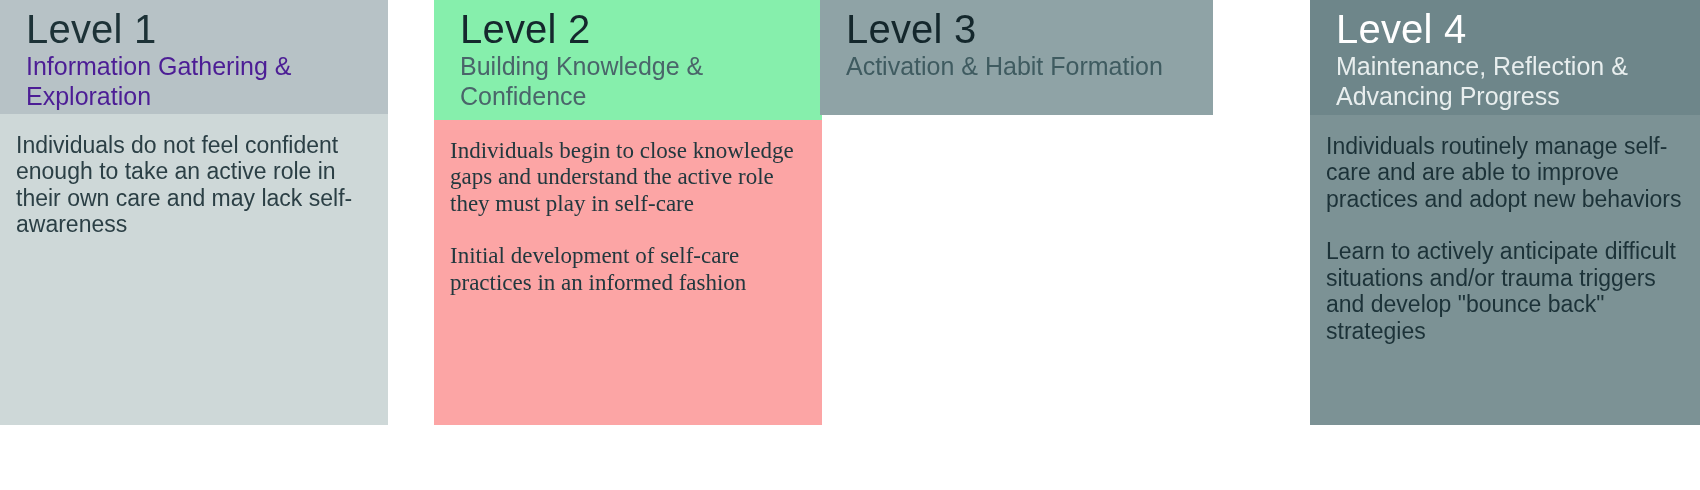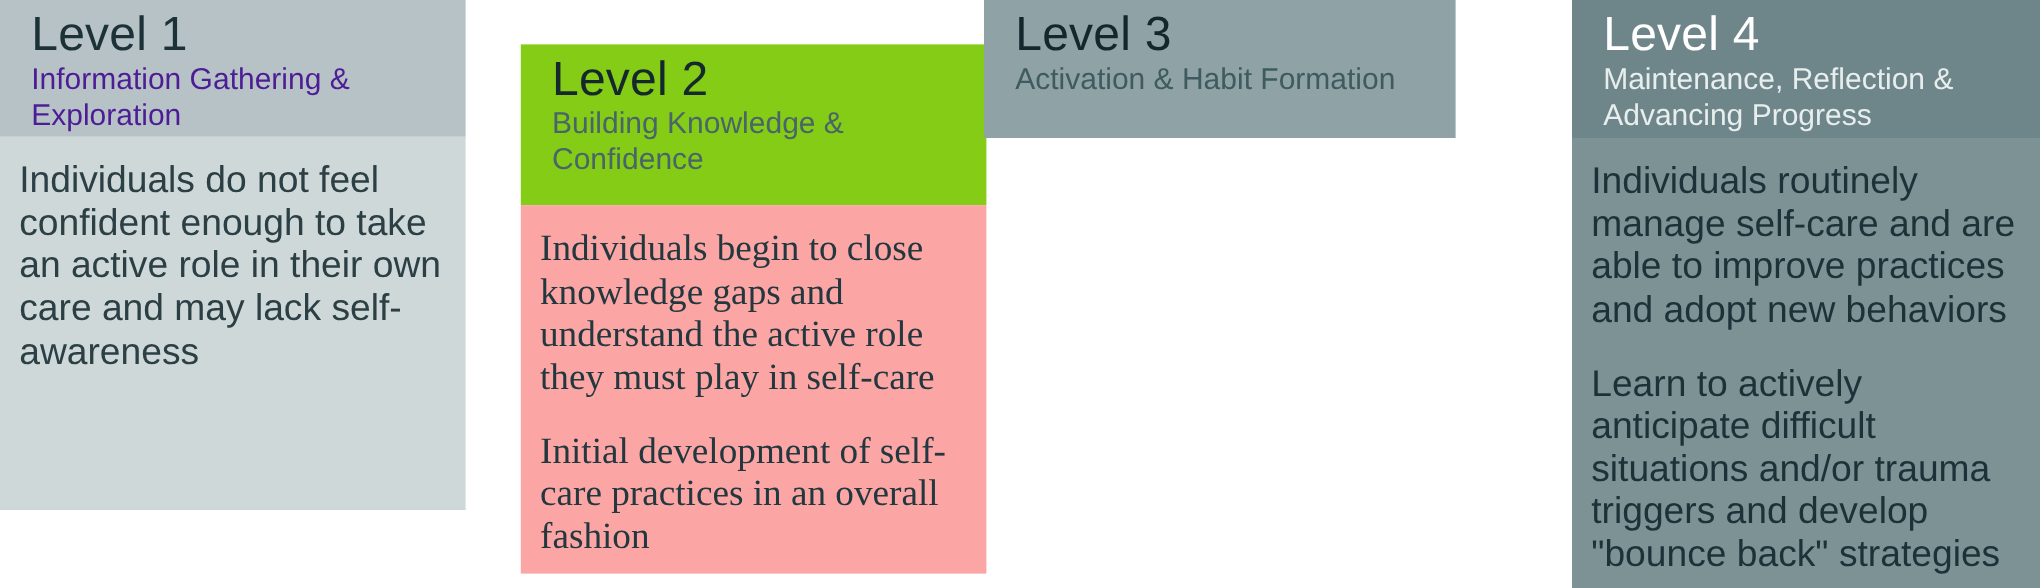--- a/index.html
+++ b/index.html
@@ -44,39 +44,39 @@
     font-weight: 400;
     line-height: 1.18;
     margin: 0;
   }
   .card-body {
     flex: 1 1 auto;
     box-sizing: border-box;
     padding: 18px 16px 14px 16px;
   }
   .para {
-    font-size: 31px;
+    font-size: 23px;
     line-height: 1.15;
     margin: 0 0 26px 0;
   }
   .para:last-child {
     margin-bottom: 0;
   }
 
   
   #card-1 { left: 0px; width: 388px; }
   #card-1 .card-header { background: #b7c2c6; height: 114px; }
   #card-1 .card-body   { background: #ced8d8; }
   #card-1 .level-title { color: #1d3237; }
   #card-1 .level-sub   { color: #4c1d95; }
   #card-1 .para        { color: #2b3f45; }
 
   
   #card-2 { left: 434px; width: 388px; }
-  #card-2 .card-header { background: #84cc16; height: 134px; margin-top: 37px; }
+  #card-2 .card-header { background: #86efac; height: 120px; }
   #card-2 .card-body   { background: #fca5a5; font-family: Liberation Serif, serif; }
   #card-2 .level-title { color: #15282d; }
   #card-2 .level-sub   { color: #4a656a; }
   #card-2 .para        { color: #22383e; }
 
   
   #card-3 { left: 820px; width: 393px; }
   #card-3 .card-header { background: #8fa3a6; height: 115px; }
   #card-3 .card-body   { background: #9badb0; }
   #card-3 .level-title { color: #14272c; }
@@ -125,21 +125,21 @@
     </div>
   </div>
 
   <div class="card" id="card-2">
     <div class="card-header">
       <div class="level-title">Level 2</div>
       <div class="level-sub">Building Knowledge &amp; Confidence</div>
     </div>
     <div class="card-body">
       <p class="para">Individuals begin to close knowledge gaps and understand the active role they must play in self-care</p>
-      <p class="para">Initial development of self-care practices in an overall fashion</p>
+      <p class="para">Initial development of self-care practices in an informed fashion</p>
     </div>
   </div>
 
   <div class="card" id="card-3">
     <div class="card-header">
       <div class="level-title">Level 3</div>
       <div class="level-sub">Activation &amp; Habit Formation</div>
     </div>
   </div>
 

